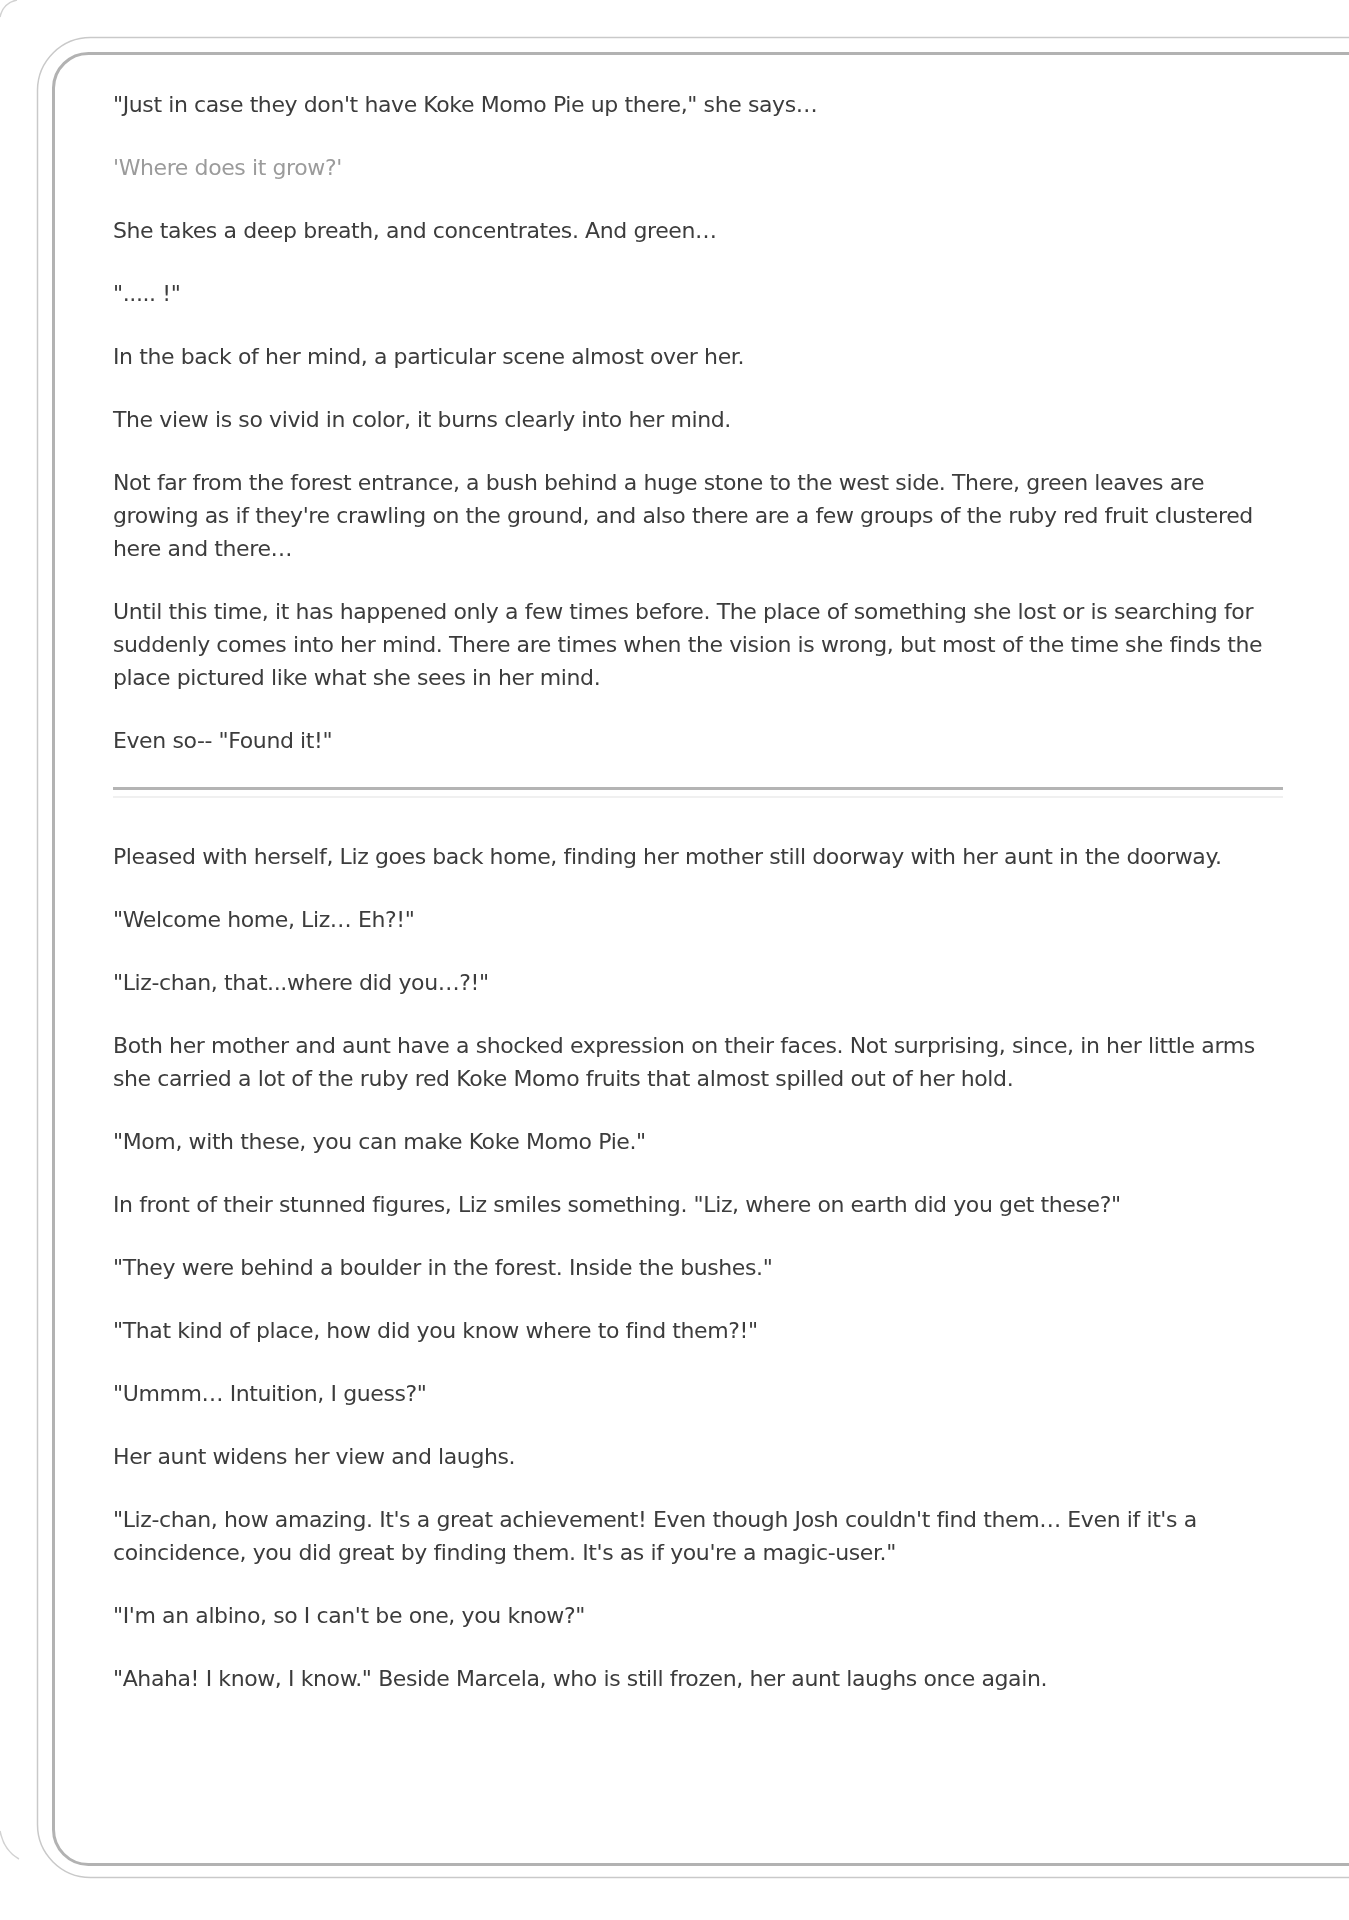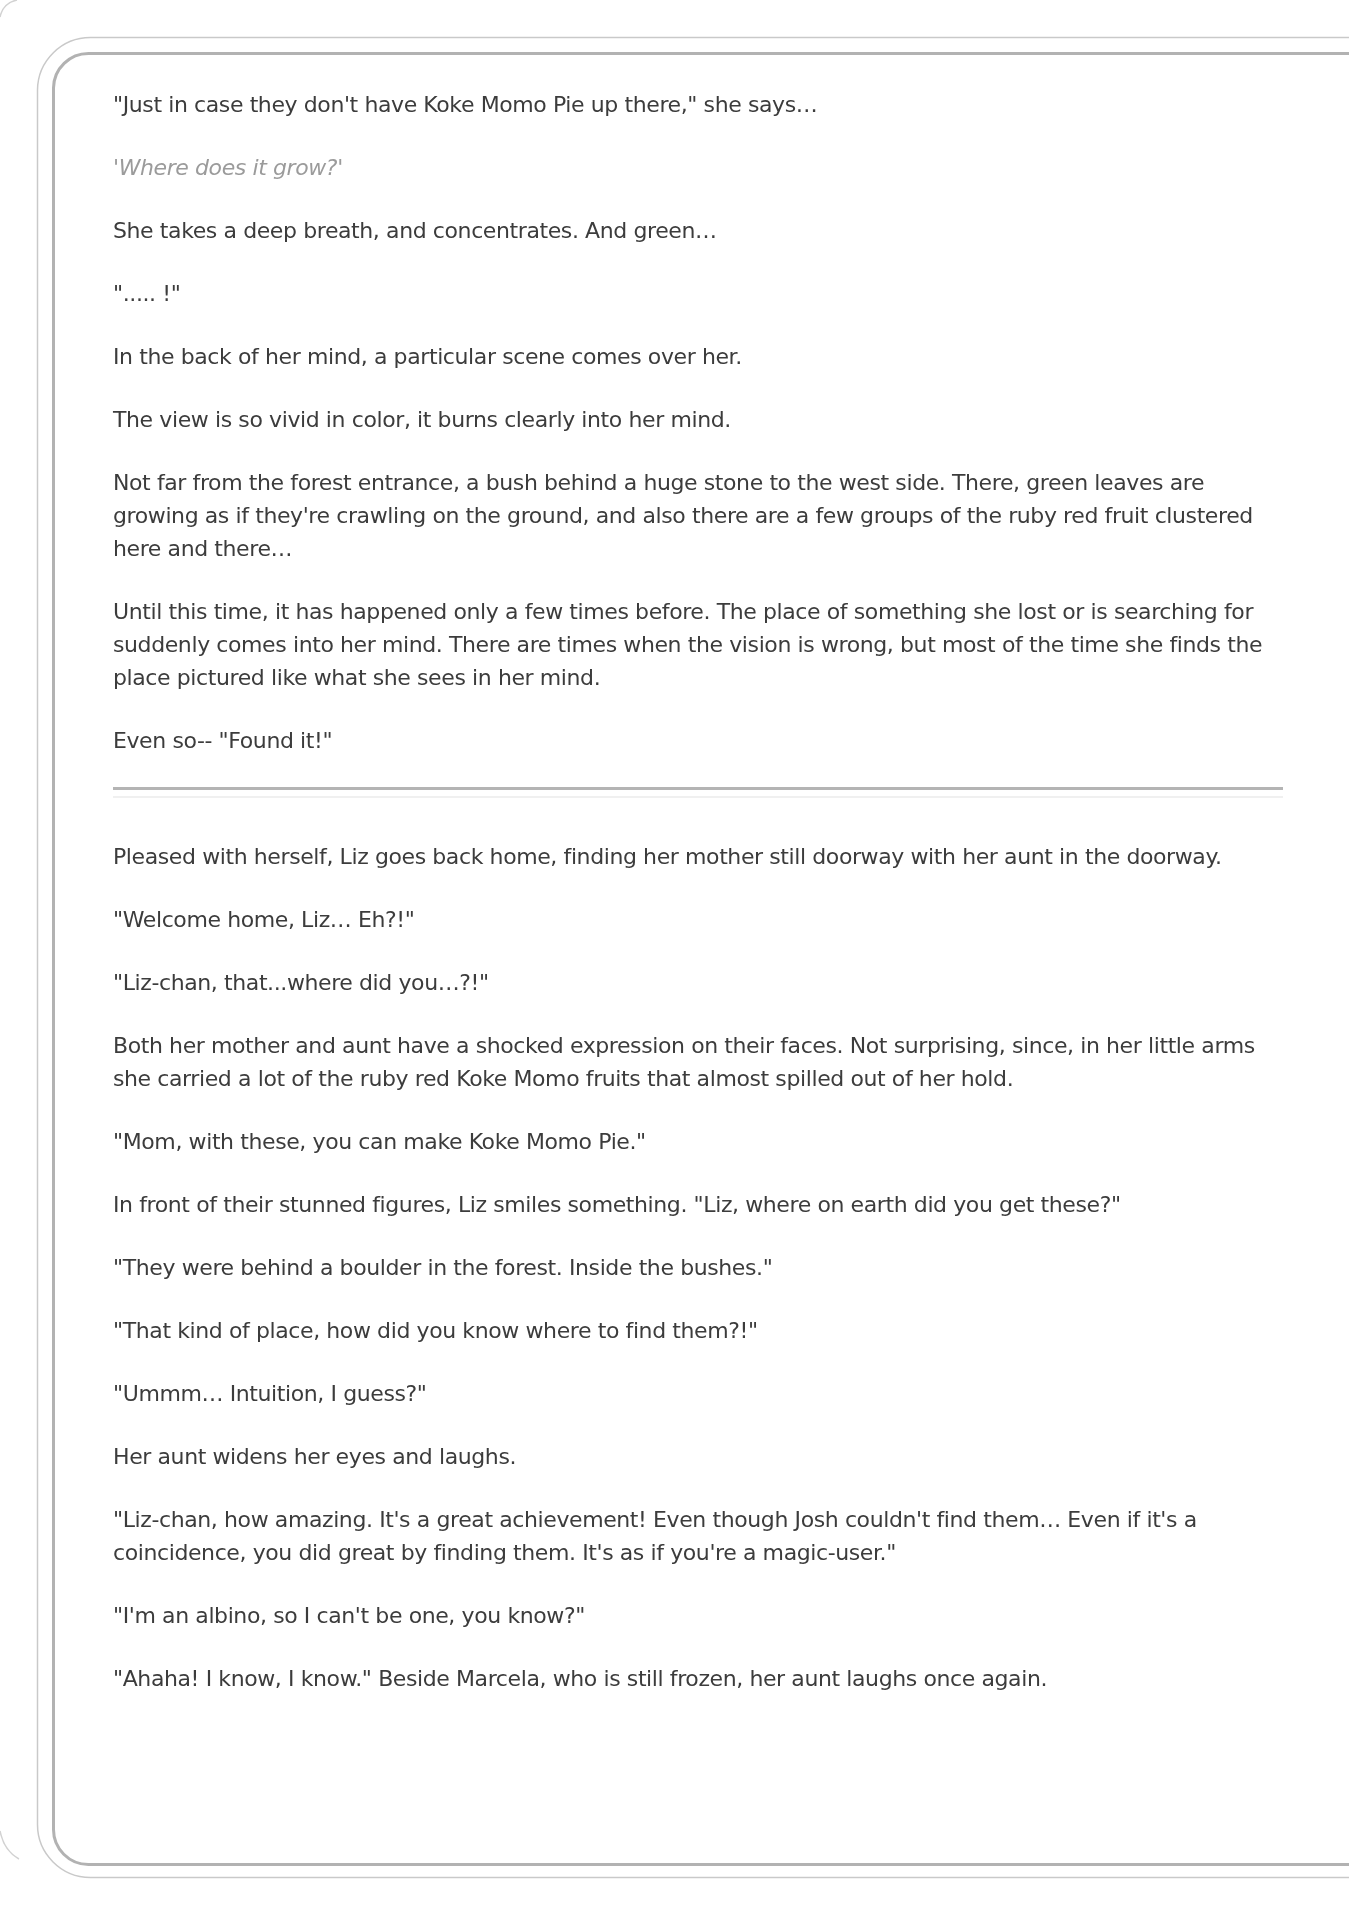--- a/index.html
+++ b/index.html
@@ -17,21 +17,21 @@
   .content {
     position: absolute;
     left: 113px; top: 88px;
     width: 1170px;
     color: var(--text-color, #3c3c3c);
     font-size: 22px;
     letter-spacing: -0.4px;
     line-height: 33px;
   }
   .content p { margin: 0 0 30px 0; }
-  .content p.muted { color: var(--muted-color, #9b9b9b); font-style: italic; }
+  .content p.muted { color: var(--muted-color, #9b9b9b); }
   hr.divider {
     border: none;
     height: 6px;
     border-top: 3px solid var(--divider-color, #b4b4b4);
     border-bottom: 2px solid #f0f0f0;
     margin: 18px 0 42px 0;
     background: transparent;
   }
 </style>
 </head>
@@ -46,35 +46,35 @@
   <path d="M 0 17 Q 3 3 17 0" fill="none" stroke="#d2d2d2" stroke-width="1.5"></path>
   <path d="M 0 1831 Q 4 1851 19 1859" fill="none" stroke="#d2d2d2" stroke-width="1.5"></path>
 </svg>
 
 <div class="content">
   <div>
       <p>"Just in case they don't have Koke Momo Pie up there," she says…</p>
       <p class="muted">'Where does it grow?'</p>
       <p>She takes a deep breath, and concentrates. And green…</p>
       <p>"..... !"</p>
-      <p>In the back of her mind, a particular scene comes over her.</p>
+      <p>In the back of her mind, a particular scene almost over her.</p>
       <p>The view is so vivid in color, it burns clearly into her mind.</p>
       <p>Not far from the forest entrance, a bush behind a huge stone to the west side. There, green leaves are growing as if they're crawling on the ground, and also there are a few groups of the ruby red fruit clustered here and there…</p>
       <p>Until this time, it has happened only a few times before. The place of something she lost or is searching for suddenly comes into her mind. There are times when the vision is wrong, but most of the time she finds the place pictured like what she sees in her mind.</p>
       <p>Even so-- "Found it!"</p>
     </div>
   <hr class="divider">
   <div>
       <p>Pleased with herself, Liz goes back home, finding her mother still doorway with her aunt in the doorway.</p>
       <p>"Welcome home, Liz… Eh?!"</p>
       <p>"Liz-chan, that...where did you…?!"</p>
       <p>Both her mother and aunt have a shocked expression on their faces. Not surprising, since, in her little arms she carried a lot of the ruby red Koke Momo fruits that almost spilled out of her hold.</p>
       <p>"Mom, with these, you can make Koke Momo Pie."</p>
       <p>In front of their stunned figures, Liz smiles something. "Liz, where on earth did you get these?"</p>
       <p>"They were behind a boulder in the forest. Inside the bushes."</p>
       <p>"That kind of place, how did you know where to find them?!"</p>
       <p>"Ummm… Intuition, I guess?"</p>
-      <p>Her aunt widens her eyes and laughs.</p>
+      <p>Her aunt widens her view and laughs.</p>
       <p>"Liz-chan, how amazing. It's a great achievement! Even though Josh couldn't find them… Even if it's a coincidence, you did great by finding them. It's as if you're a magic-user."</p>
       <p>"I'm an albino, so I can't be one, you know?"</p>
       <p>"Ahaha! I know, I know." Beside Marcela, who is still frozen, her aunt laughs once again.</p>
     </div>
 </div>
 
 </body></html>

